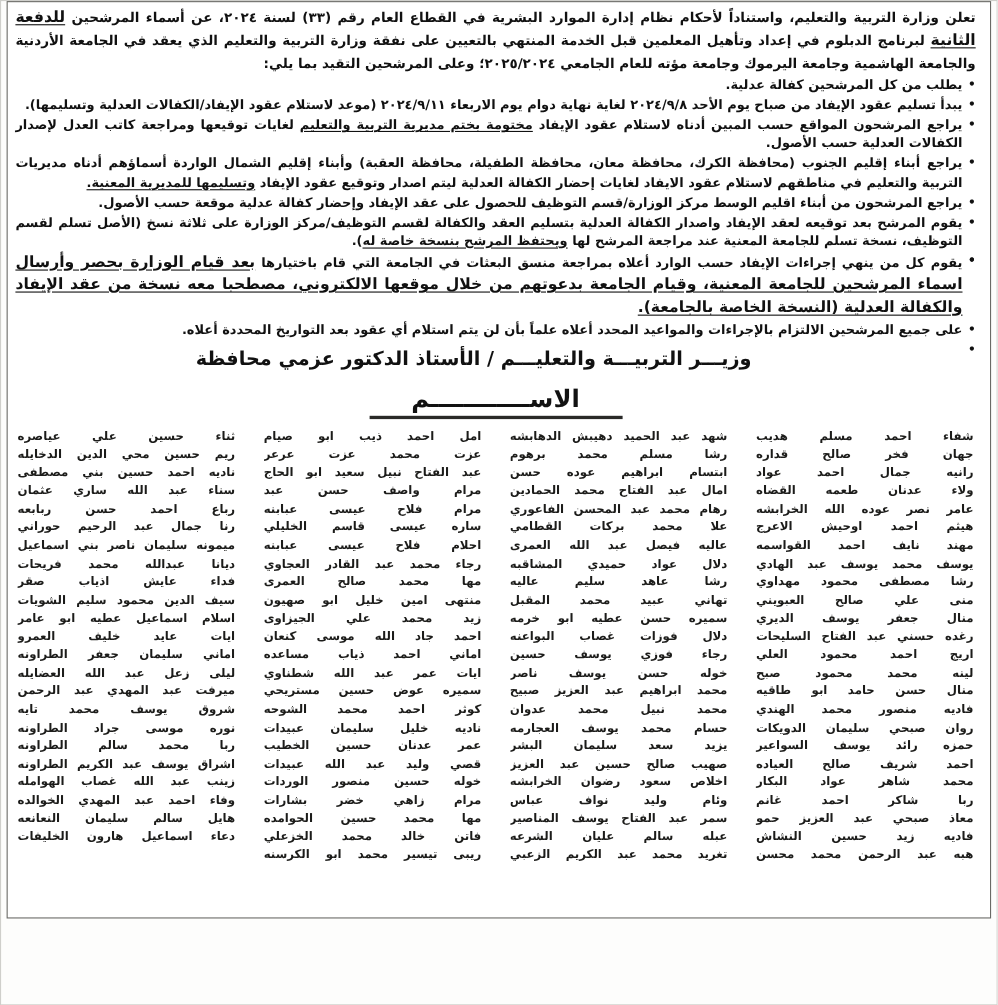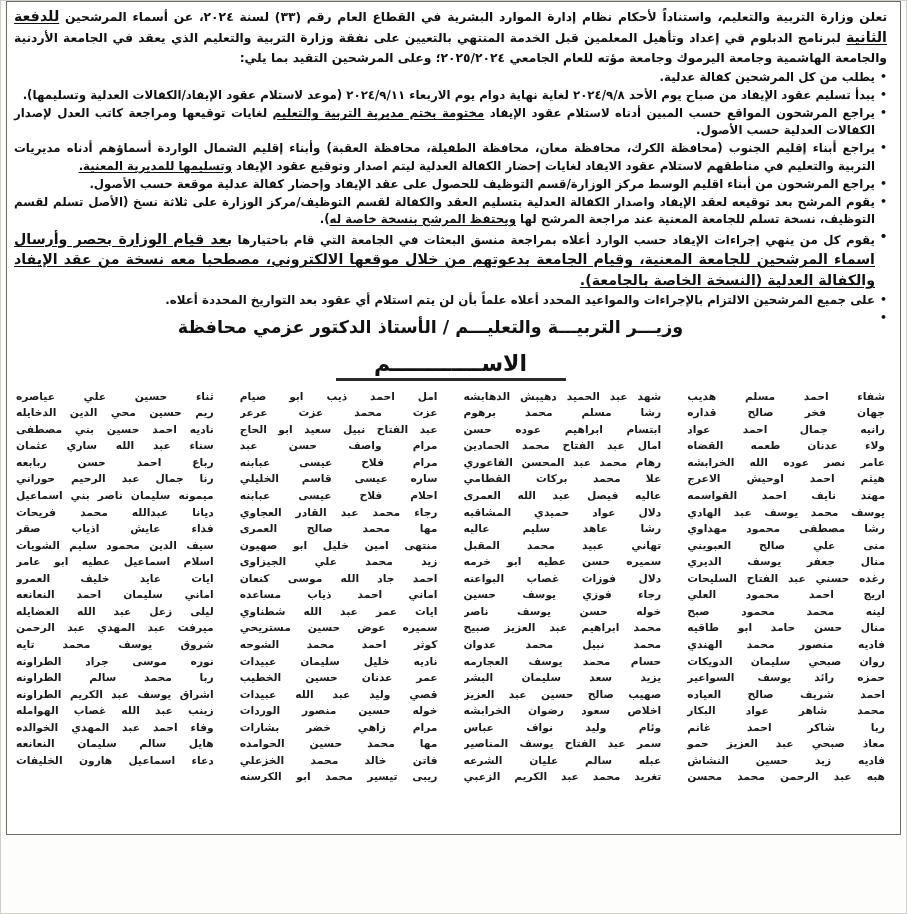--- a/index.html
+++ b/index.html
@@ -157,21 +157,21 @@
           <div class="name">ناديه احمد حسين بني مصطفى</div>
           <div class="name">سناء عبد الله ساري عثمان</div>
           <div class="name">رباع احمد حسن ربابعه</div>
           <div class="name">رنا جمال عبد الرحيم حوراني</div>
           <div class="name">ميمونه سليمان ناصر بني اسماعيل</div>
           <div class="name">ديانا عبدالله محمد فريحات</div>
           <div class="name">فداء عايش اذياب صقر</div>
           <div class="name">سيف الدين محمود سليم الشويات</div>
           <div class="name">اسلام اسماعيل عطيه ابو عامر</div>
           <div class="name">ايات عايد خليف العمرو</div>
-          <div class="name">اماني سليمان احمد النعانعه</div>
+          <div class="name">اماني سليمان جعفر الطراونه</div>
           <div class="name">ليلى زعل عبد الله العضايله</div>
           <div class="name">ميرفت عبد المهدي عبد الرحمن الهواوره</div>
           <div class="name">شروق يوسف محمد تايه</div>
           <div class="name">نوره موسى جراد الطراونه</div>
           <div class="name">ربا محمد سالم الطراونه</div>
           <div class="name">اشراق يوسف عبد الكريم الطراونه</div>
           <div class="name">زينب عبد الله غصاب الهوامله</div>
           <div class="name">وفاء احمد عبد المهدي الخوالده</div>
           <div class="name">هايل سالم سليمان النعانعه</div>
           <div class="name">دعاء اسماعيل هارون الخليفات</div>

